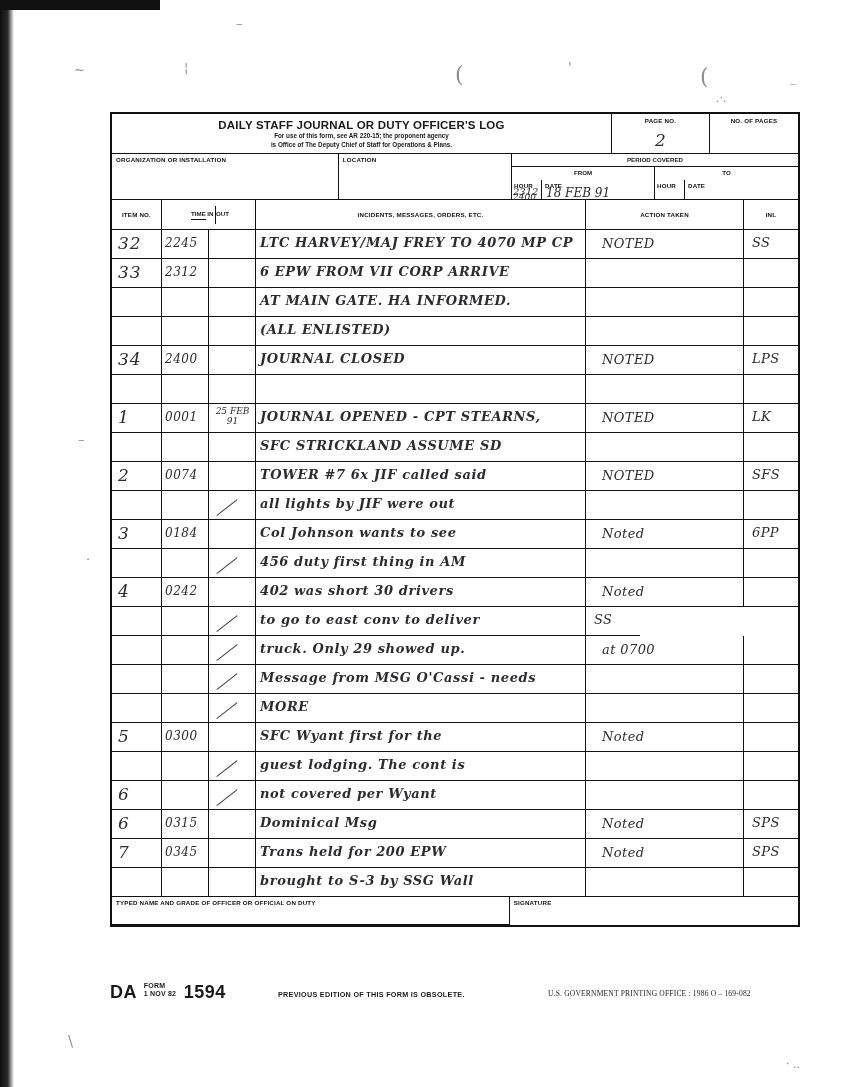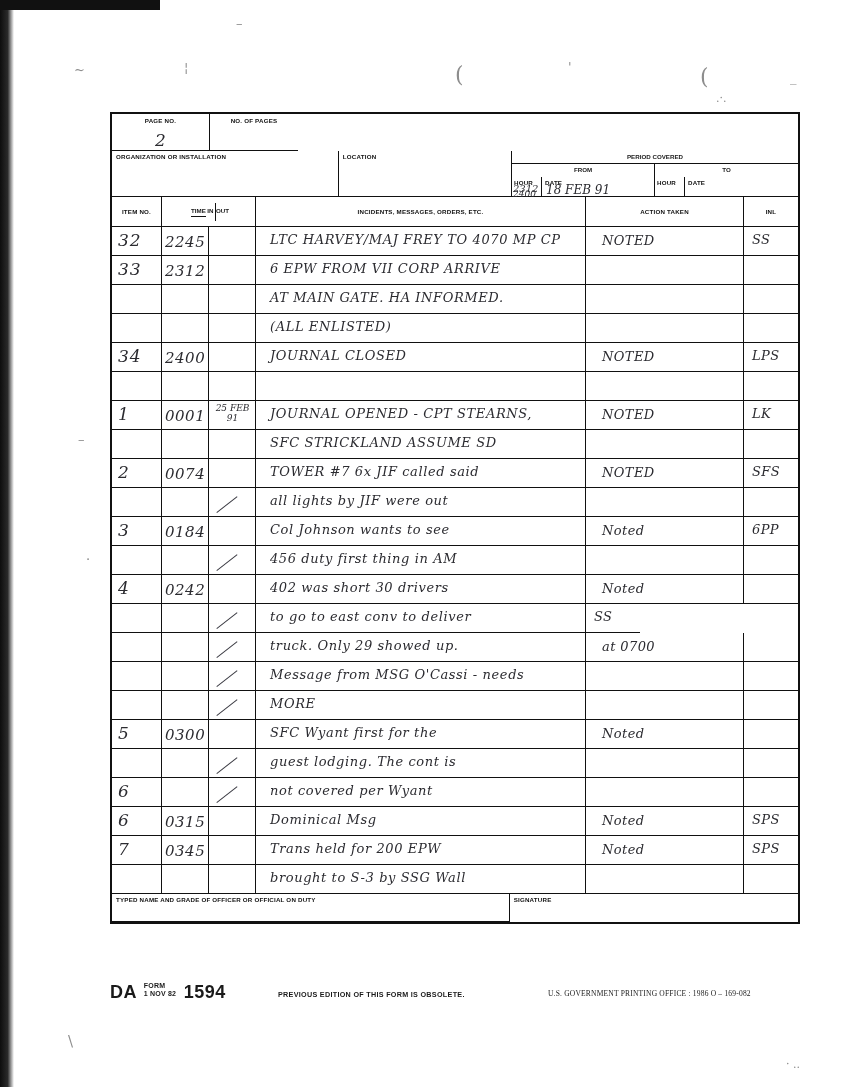--- a/index.html
+++ b/index.html
@@ -155,23 +155,23 @@
 
   
   .hw {
     font-family: "DejaVu Serif", serif;
     font-style: italic;
     color: #2b2b30;
     position: absolute;
     white-space: nowrap;
   }
   .hw-item { left: 6px; top: 3px; font-size: 17px; letter-spacing: 1px; }
-  .hw-time { left: 3px; top: 6px; font-size: 15px; letter-spacing: .5px; }
+  .hw-time { left: 3px; top: 6px; font-size: 12px; letter-spacing: .5px; }
   .hw-out  { left: 3px; top: 3px; font-size: 9px; line-height: 10px; text-align:center; width: 41px;}
-  .hw-inc  { left: 14px; top: 5px; font-size: 13px; letter-spacing: .6px; }
+  .hw-inc  { left: 4px; top: 5px; font-size: 13px; letter-spacing: .6px; font-weight: bold; }
   .hw-act  { left: 16px; top: 6px; font-size: 13px; letter-spacing: .4px; }
   .hw-inl  { left: 8px; top: 5px; font-size: 13px; letter-spacing: .4px; }
   .slash {
     position: absolute; left: 8px; top: 4px;
     width: 26px; height: 20px;
     border-bottom: 1.4px solid #3a3a42;
     transform: rotate(-38deg);
     transform-origin: left bottom;
   }
   .hw-pf { position: absolute; left: 4px; top: 3px; font-size: 11px; }
@@ -225,20 +225,25 @@
 <div class="mark" style="left:790px;top:70px;font-size:13px;">_</div>
 <div class="mark" style="left:716px;top:92px;font-size:11px;">.·.</div>
 <div class="mark" style="left:78px;top:432px;font-size:13px;">–</div>
 <div class="mark" style="left:86px;top:552px;font-size:13px;">·</div>
 <div class="mark" style="left:68px;top:1032px;font-size:15px;">\</div>
 <div class="mark" style="left:786px;top:1058px;font-size:11px;">· ..</div>
 
 <div class="form">
 
   <div class="row">
+    <div class="cell hdr-title-cell">
+      <div class="hdr-title">DAILY STAFF JOURNAL OR DUTY OFFICER'S LOG</div>
+      <div class="hdr-sub">For use of this form, see AR 220-15; the proponent agency</div>
+      <div class="hdr-sub">is  Office of  The Deputy Chief of Staff for Operations &amp; Plans.</div>
+    </div>
     <div class="cell hdr-page">
       <div class="tiny">PAGE NO.</div>
       <div class="pgnum hw" style="position:static;">2</div>
     </div>
     <div class="cell hdr-pages">
       <div class="tiny">NO. OF PAGES</div>
       <div class="pgnum"></div>
     </div>
   </div>
 

